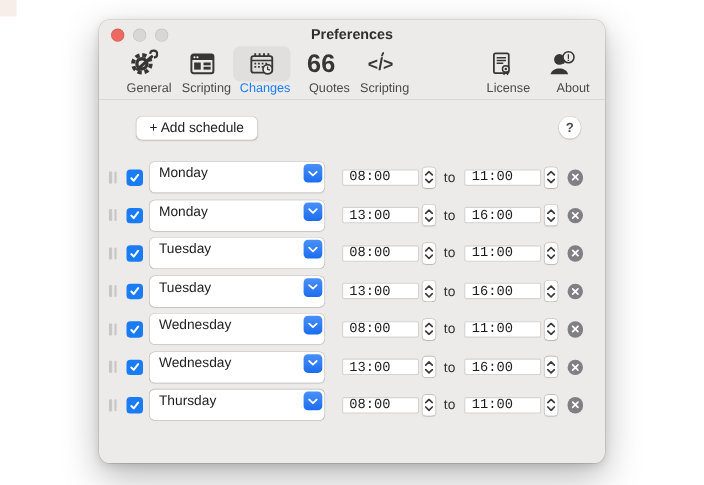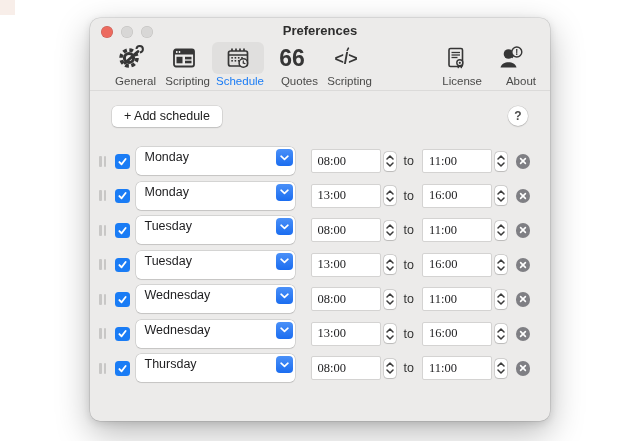--- a/index.html
+++ b/index.html
@@ -27,21 +27,21 @@
   .tb-item{ display:flex; flex-direction:column; align-items:flex-end; margin:0 1px; cursor:default; }
   .tb-iconbox{ width:52px; height:32px; border-radius:6px; display:flex;
     align-items:center; justify-content:center; }
   .tb-item.selected .tb-iconbox{ background:var(--selected-tab-bg); }
   .tb-label{ font-size:11.5px; color:#4a4a49; margin-top:1px; }
   .tb-item.selected .tb-label{ color:var(--accent-blue); }
   .tb-spacer{ flex:1; }
   .tb-icon svg{ display:block; }
   .toolbar-divider{ border-bottom:1px solid #DBDAD9; margin-top:3px; }
   
-  .actions{ position:relative; display:flex; gap:13px; padding:15px 22px 0; }
+  .actions{ position:relative; display:flex; gap:13px; padding:15px 22px 0;margin-left:12px; }
   .btn{ height:21px; line-height:21px; padding:0 12px; border:none; border-radius:5px;
     background:#ffffff; color:#222; font-size:12.5px; font-family:inherit;
     box-shadow:0 0 0 0.5px rgba(0,0,0,0.14), 0 1px 1.5px rgba(0,0,0,0.12); }
   .btn.disabled{ background:#F3F2F1; color:var(--disabled-text);
     box-shadow:0 0 0 0.5px rgba(0,0,0,0.05); }
   .help-btn{ position:absolute; right:22px; top:15px; width:20px; height:20px;
     border-radius:50%; border:none; background:#fff; font-size:12px; font-weight:bold;
     color:#4c4c4c; font-family:inherit; line-height:20px; text-align:center;
     box-shadow:0 0 0 0.5px rgba(0,0,0,0.14), 0 1px 1.5px rgba(0,0,0,0.12); }
   
@@ -53,22 +53,22 @@
     box-shadow:inset 0 0 0 1px #c9c8c7; margin-right:6px; display:flex;
     align-items:center; justify-content:center; }
   .checkbox svg{ visibility:hidden; }
   .checkbox.checked{ background:var(--accent-blue); box-shadow:none; }
   .checkbox.checked svg{ visibility:visible; }
   .popup{ position:relative; width:159px; height:28px; background:#fff; border-radius:5px;
     box-shadow:0 0 0 0.5px rgba(0,0,0,0.18), 0 0.5px 1px rgba(0,0,0,0.08); margin-right:16px; }
   .popup-label{ position:absolute; left:9px; top:0; line-height:21px; font-size:12.5px; color:#1d1d1f; }
   .popup-cap{ position:absolute; right:2px; top:2px; width:17px; height:17px; border-radius:4px;
     background:linear-gradient(#4A90F8, #1B6DF0); display:flex; align-items:center; justify-content:center; }
-  .time-field{ width:70px; height:24px; border:1px solid var(--field-border); border-radius:2px;
-    background:#fff; font-size:12.5px; color:#1d1d1f; padding:0 0 0 6px; font-family:Liberation Serif, serif; }
+  .time-field{ width:70px; height:15px; border:1px solid var(--field-border); border-radius:2px;
+    background:#fff; font-size:12.5px; color:#1d1d1f; padding:0 0 0 6px; font-family:Liberation Mono, monospace; }
   .stepper{ width:12px; height:19px; margin-left:3px; background:#fff; border-radius:3.5px;
     box-shadow:0 0 0 0.5px rgba(0,0,0,0.22), 0 0.5px 1px rgba(0,0,0,0.1);
     display:flex; flex-direction:column; align-items:center; justify-content:center; gap:2px; }
   .to-label{ font-size:12.5px; color:#333; margin:0 8px; }
   .delete-btn{ width:14.5px; height:14.5px; border-radius:50%; background:var(--delete-gray);
     margin-left:9px; display:flex; align-items:center; justify-content:center; }
 </style>
 </head>
 <body>
 
@@ -136,21 +136,21 @@
       <rect x="7.3" y="16" width="1.6" height="1.6"></rect>
                   <rect x="10.6" y="16" width="1.6" height="1.6"></rect>
       <rect x="13.9" y="16" width="1.6" height="1.6"></rect>
     </g>
     <circle cx="19.3" cy="19" r="4.2" fill="#ECEBEA" stroke="#363636" stroke-width="1.5"></circle>
     <line x1="19.3" y1="19" x2="19.3" y2="16.9" stroke="#363636" stroke-width="1.2" stroke-linecap="round"></line>
     <line x1="19.3" y1="19" x2="21" y2="19.6" stroke="#363636" stroke-width="1.2" stroke-linecap="round"></line>
   </svg>
 </span>
     </span>
-    <span class="tb-label">Schedule</span>
+    <span class="tb-label">Changes</span>
   </div>
 
   <div class="tb-item">
     <span class="tb-iconbox">
       <span class="tb-icon">
   <svg width="34" height="28" viewBox="0 0 34 28">
     <text x="17" y="21.5" text-anchor="middle" font-size="23" font-weight="600" font-family="Liberation Sans, sans-serif" fill="#363636">66</text>
   </svg>
 </span>
     </span>

